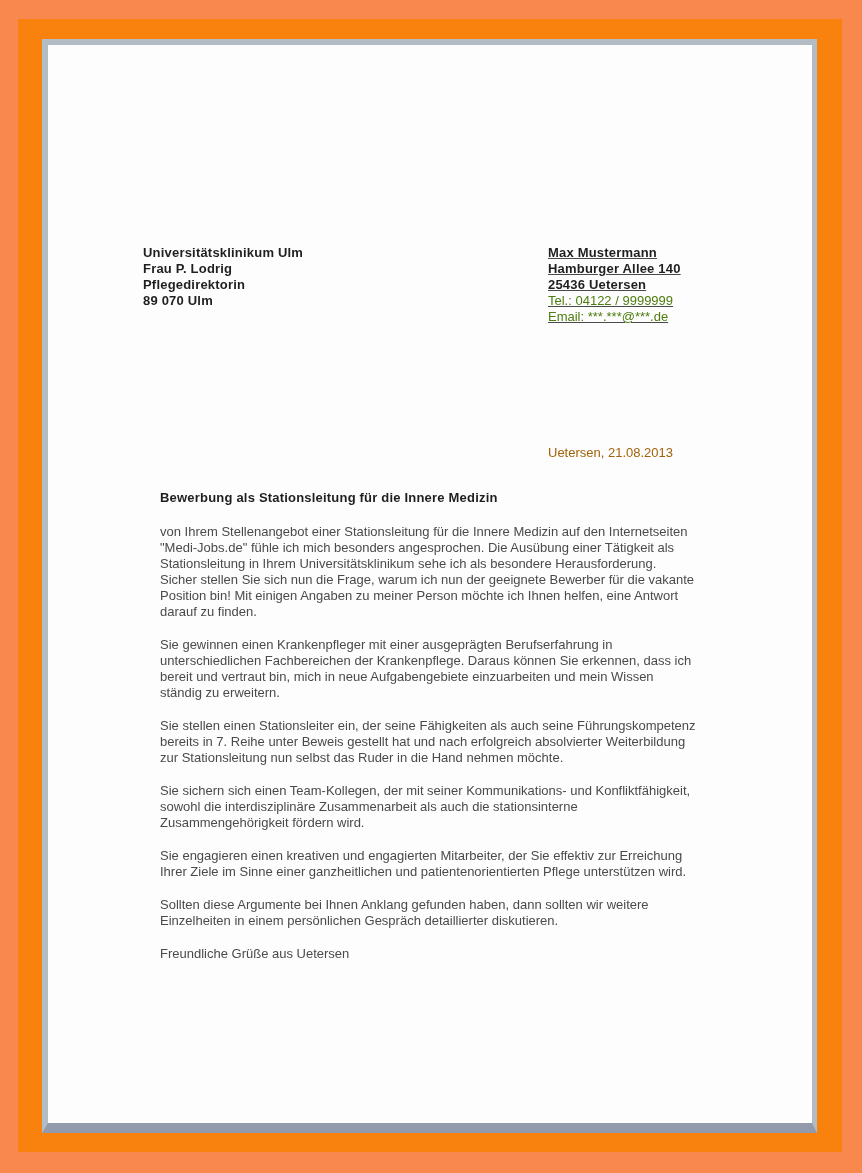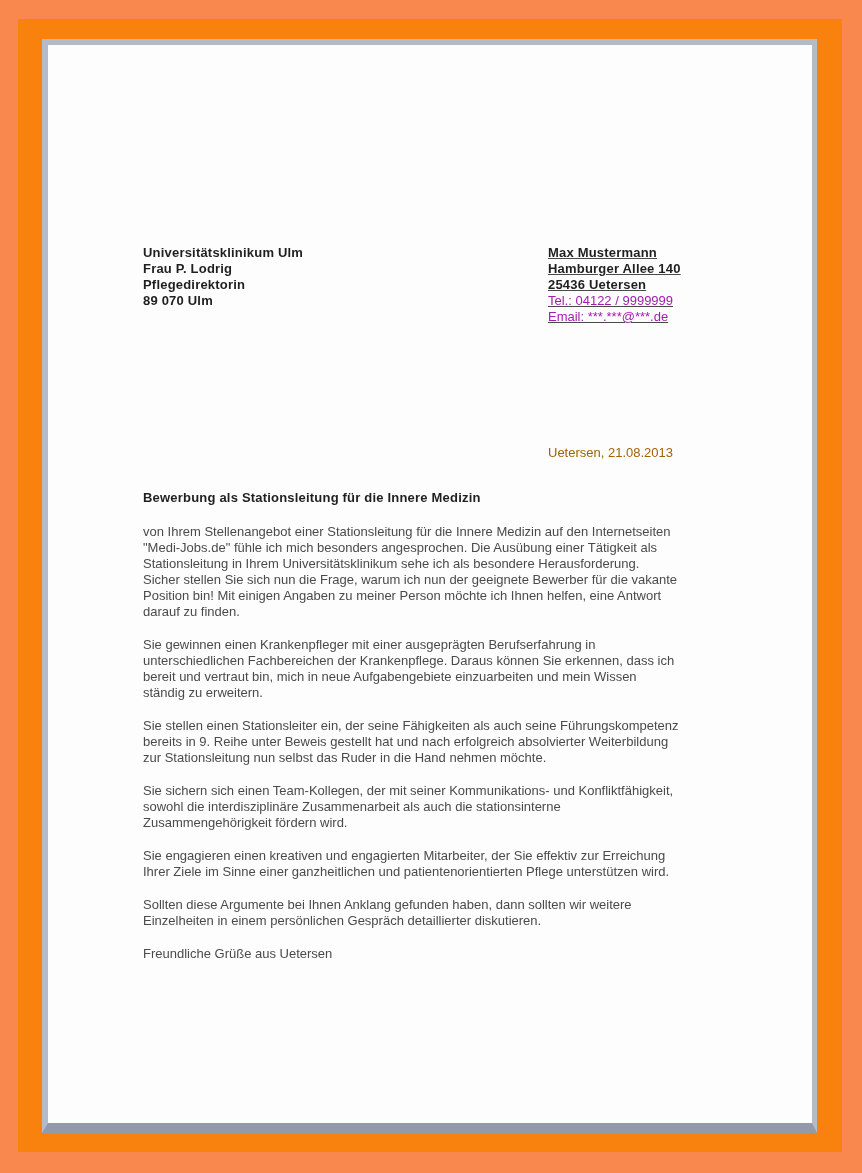--- a/index.html
+++ b/index.html
@@ -30,23 +30,23 @@
     color: var(--body-text, #4a4a4a);
   }
   .addr-block { position: absolute; top: 200px; }
   .recipient-block { left: 95px; }
   .sender-block { left: 500px; text-decoration: underline; }
   .addr-line.bold {
     font-weight: bold;
     color: var(--heading-text, #1f1f1f);
     letter-spacing: 0.2px;
   }
-  .addr-line.contact { color: #a21caf; }
+  .addr-line.contact { color: #4d7c0f; }
   .dateline { position: absolute; top: 400px; left: 500px; color: #a16207; }
-  .letter-body { position: absolute; top: 445px; left: 95px; width: 648px; }
+  .letter-body { position: absolute; top: 445px; left: 112px; width: 648px; }
   .subject-line {
     font-weight: bold;
     color: var(--heading-text, #1f1f1f);
     letter-spacing: 0.2px;
     margin-bottom: 18px;
   }
   .salutation { margin-bottom: 14px; }
   .para { white-space: pre-line; margin-bottom: 17px; }
   .closing { margin-bottom: 32px; }
   .signature { }
@@ -81,21 +81,21 @@
 "Medi-Jobs.de" fühle ich mich besonders angesprochen. Die Ausübung einer Tätigkeit als
 Stationsleitung in Ihrem Universitätsklinikum sehe ich als besondere Herausforderung.
 Sicher stellen Sie sich nun die Frage, warum ich nun der geeignete Bewerber für die vakante
 Position bin! Mit einigen Angaben zu meiner Person möchte ich Ihnen helfen, eine Antwort
 darauf zu finden.</div>
         <div class="para">Sie gewinnen einen Krankenpfleger mit einer ausgeprägten Berufserfahrung in
 unterschiedlichen Fachbereichen der Krankenpflege. Daraus können Sie erkennen, dass ich
 bereit und vertraut bin, mich in neue Aufgabengebiete einzuarbeiten und mein Wissen
 ständig zu erweitern.</div>
         <div class="para">Sie stellen einen Stationsleiter ein, der seine Fähigkeiten als auch seine Führungskompetenz
-bereits in 9. Reihe unter Beweis gestellt hat und nach erfolgreich absolvierter Weiterbildung
+bereits in 7. Reihe unter Beweis gestellt hat und nach erfolgreich absolvierter Weiterbildung
 zur Stationsleitung nun selbst das Ruder in die Hand nehmen möchte.</div>
         <div class="para">Sie sichern sich einen Team-Kollegen, der mit seiner Kommunikations- und Konfliktfähigkeit,
 sowohl die interdisziplinäre Zusammenarbeit als auch die stationsinterne
 Zusammengehörigkeit fördern wird.</div>
         <div class="para">Sie engagieren einen kreativen und engagierten Mitarbeiter, der Sie effektiv zur Erreichung
 Ihrer Ziele im Sinne einer ganzheitlichen und patientenorientierten Pflege unterstützen wird.</div>
         <div class="para">Sollten diese Argumente bei Ihnen Anklang gefunden haben, dann sollten wir weitere
 Einzelheiten in einem persönlichen Gespräch detaillierter diskutieren.</div>
         <div class="closing">Freundliche Grüße aus Uetersen</div>
       </div>

